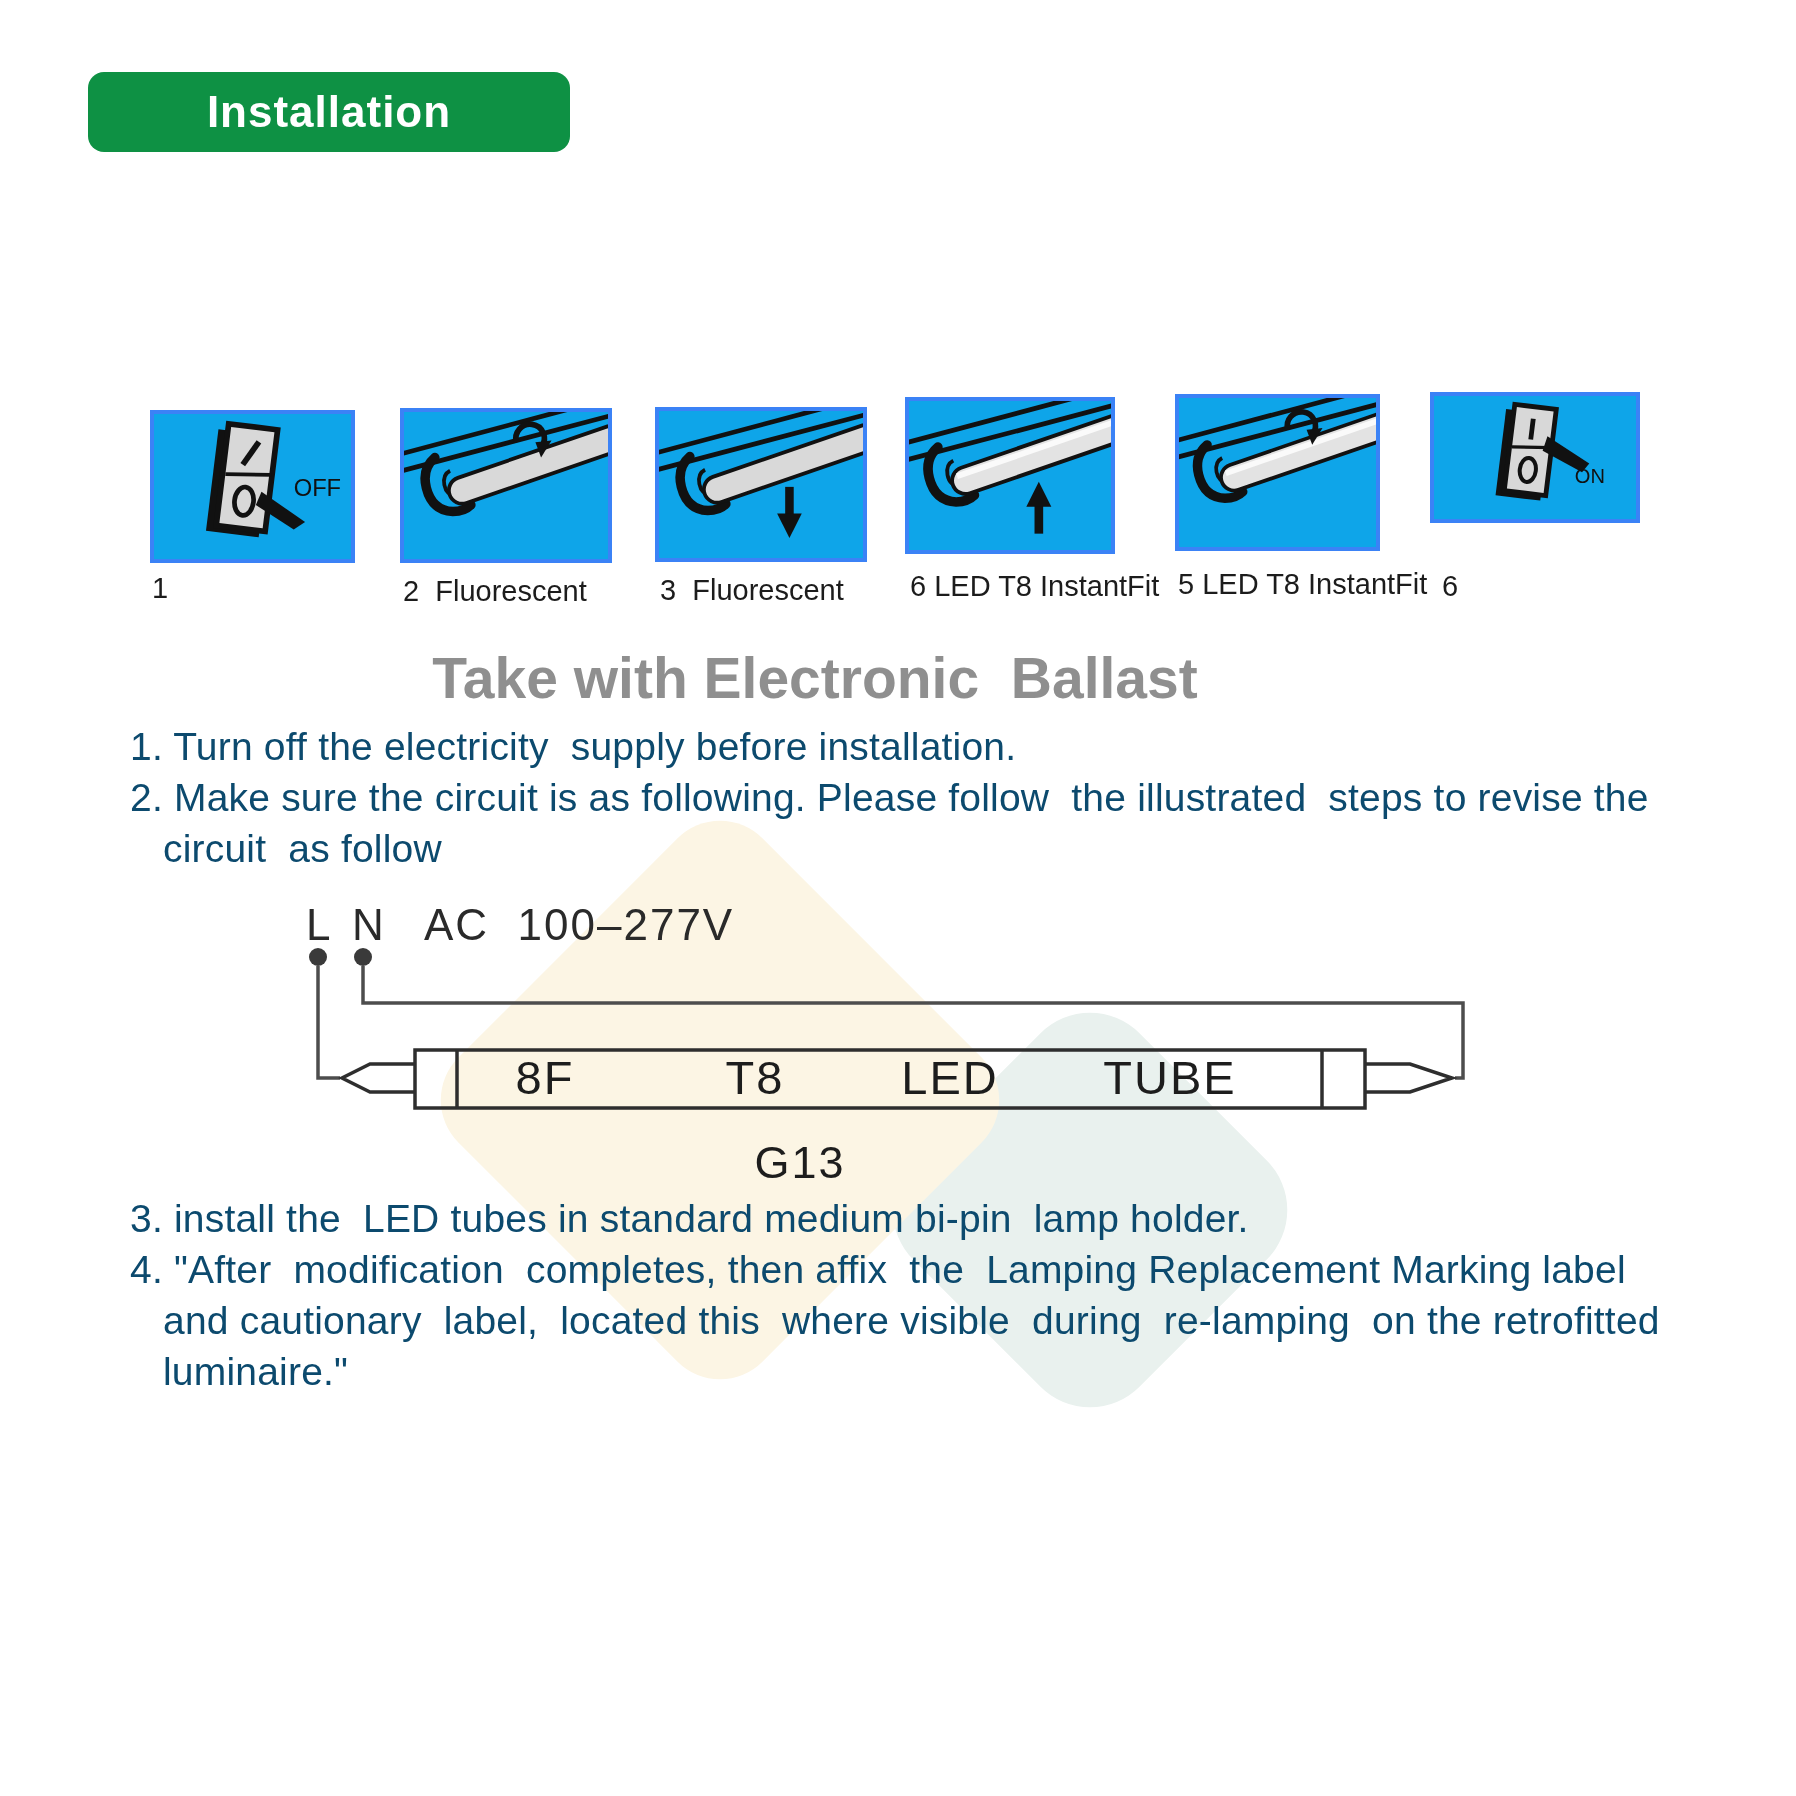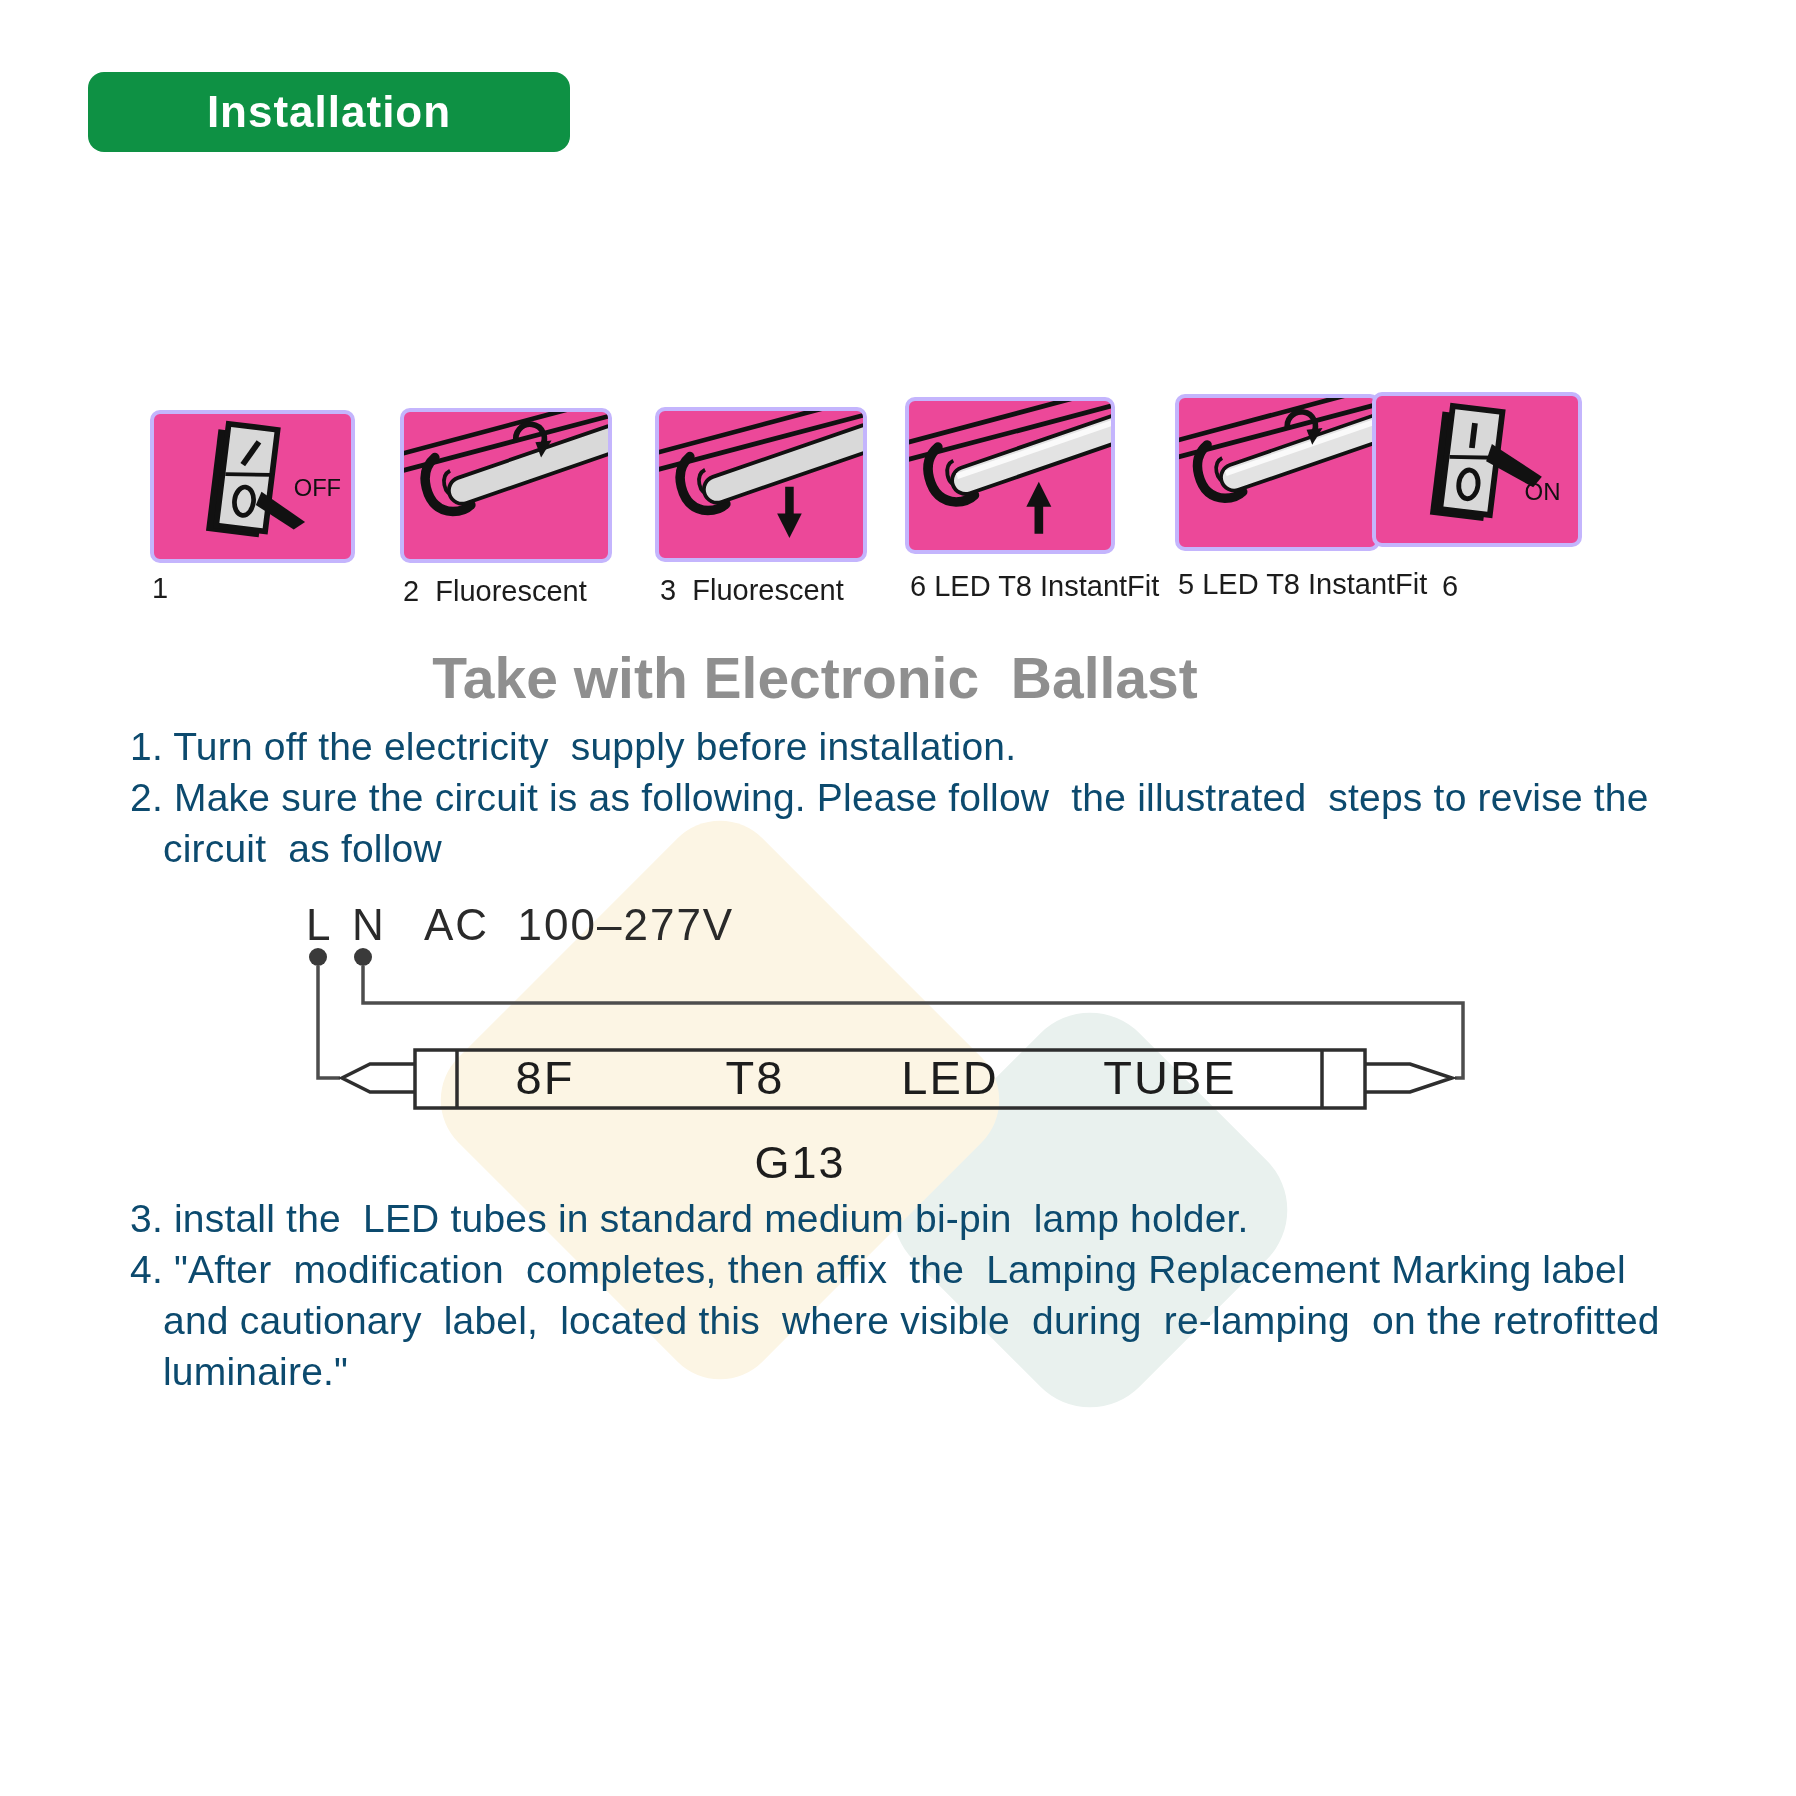--- a/index.html
+++ b/index.html
@@ -7,22 +7,22 @@
     width:1796px;height:1796px;position:relative;background:#ffffff;
     font-family:"Liberation Sans",sans-serif;overflow:hidden;color:#1b1b1b;
   }
   .layer{position:absolute;left:0;top:0;width:1796px;height:1796px;}
   .badge{
     position:absolute;left:88px;top:72px;width:482px;height:80px;
     background:#0E9144;border-radius:16px;display:flex;align-items:center;justify-content:center;
   }
   .badge span{color:#ffffff;font-size:44px;font-weight:700;letter-spacing:1px;}
   .step-box{
-    position:absolute;border:4px solid #c4b5fd;border-radius:10px;
-    background:#ec4899;box-sizing:border-box;overflow:hidden;
+    position:absolute;border:4px solid #3b82f6;border-radius:0;
+    background:#0ea5e9;box-sizing:border-box;overflow:hidden;
   }
   .step-box svg{width:100%;height:100%;display:block;}
   .caption{position:absolute;font-size:29px;color:#1c1c1c;white-space:pre;}
   .doc-title{
     position:absolute;left:130px;top:645px;width:1370px;text-align:center;
     font-size:57px;font-weight:700;color:#8f8f8f;white-space:pre;letter-spacing:0px;
   }
   .line{position:absolute;font-size:39px;color:#0c4a6e;white-space:pre;letter-spacing:0.2px;}
   .ink{stroke:#111;fill:none;}
 </style>
@@ -103,21 +103,21 @@
     <path d="M46,62 q-8,4 -6,15 q2,11 13,12" class="ink" stroke-width="4"></path>
     <g transform="rotate(-19 55 84)">
       <rect x="45" y="70" width="195" height="28" rx="14" fill="#e3e3e3" stroke="#111" stroke-width="4"></rect>
       <line x1="52" y1="77" x2="238" y2="77" stroke="#fafafa" stroke-width="6"></line>
     </g>
     <path d="M116,32 a15,15 0 1 1 27,4" class="ink" stroke-width="6"></path>
     <polygon points="136,32 153,30 142,48" fill="#111"></polygon>
   </svg>
 </div>
 
-<div class="step-box" style="left:1372px;top:392px;width:210px;height:155px;">
+<div class="step-box" style="left:1430px;top:392px;width:210px;height:131px;">
   <svg viewBox="0 0 205 153">
     <g transform="rotate(7 95 72)">
       <rect x="60" y="20" width="56" height="108" fill="#111"></rect>
       <rect x="70" y="13" width="52" height="108" fill="#d8d8d8" stroke="#111" stroke-width="6"></rect>
       <line x1="73" y1="66" x2="121" y2="61" stroke="#111" stroke-width="4"></line>
       <line x1="95" y1="28" x2="95" y2="54" stroke="#111" stroke-width="6"></line>
       <ellipse cx="96" cy="92" rx="10" ry="15" fill="none" stroke="#111" stroke-width="5"></ellipse>
     </g>
     <polygon points="118,50 170,84 161,95 112,68" fill="#111"></polygon>
     <text x="152" y="108" font-size="25" fill="#111" font-weight="500">ON</text>

